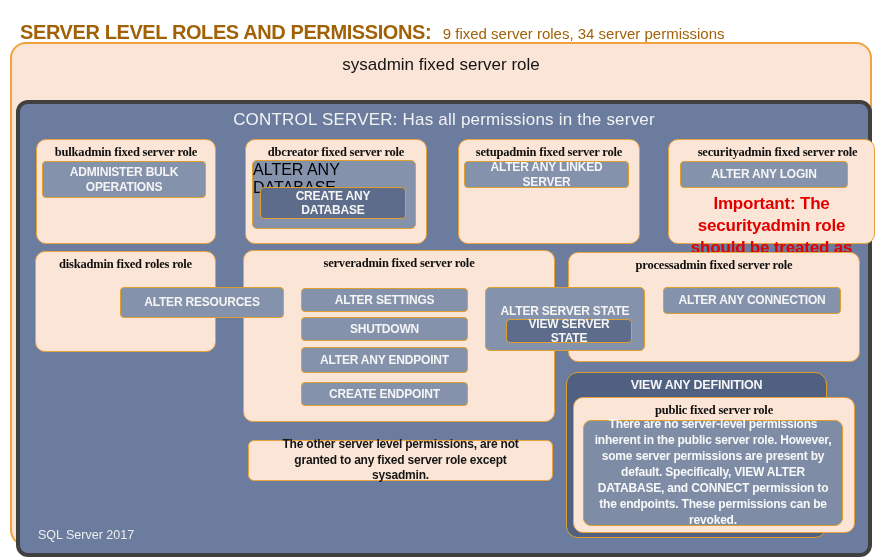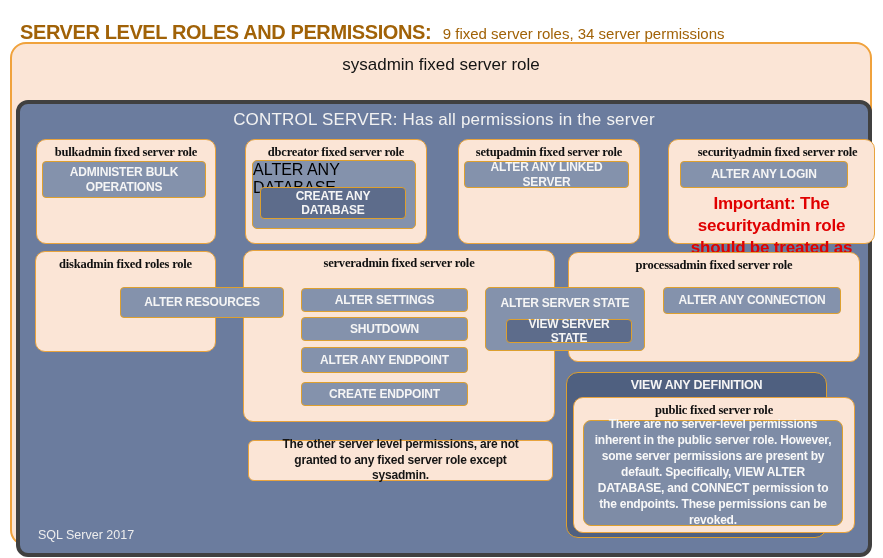--- a/index.html
+++ b/index.html
@@ -32,21 +32,21 @@
 
   
   .perm-btn{position:absolute;display:flex;align-items:center;justify-content:center;
     text-align:center;color:#F5F5F5;font-weight:bold;font-size:12px;line-height:1.18;
     background:#8492AC;border:1.3px solid #DDA02F;border-radius:4px;
     letter-spacing:-0.2px;box-sizing:border-box;padding:0 4px;}
   .perm-btn.dark{background:#5D6C8B;}
   .perm-panel{position:absolute;background:#8492AC;border:1.3px solid #DDA02F;
     border-radius:5px;box-sizing:border-box;z-index:2;}
   .perm-panel .panel-label{display:block;text-align:center;color:#F5F5F5;
-    font-weight:bold;font-size:12px;padding-top:8px;letter-spacing:-0.2px;}
+    font-weight:bold;font-size:12px;padding-top:16px;letter-spacing:-0.2px;}
 
   
   #box-bulkadmin{left:16px;top:35px;width:178px;height:103px;}
   #btn-administer-bulk{left:5px;top:21px;width:164px;height:37px;}
   #box-dbcreator{left:225px;top:35px;width:180px;height:103px;}
   #panel-alter-any-database{position:absolute;left:6px;top:20px;width:164px;height:69px;
     background:#8492AC;border:1.3px solid #DDA02F;border-radius:5px;box-sizing:border-box;}
   #btn-create-any-database{left:7px;top:26px;width:146px;height:32px;}
   #box-setupadmin{left:438px;top:35px;width:180px;height:103px;}
   #btn-alter-any-linked-server{left:5px;top:21px;width:165px;height:27px;}

